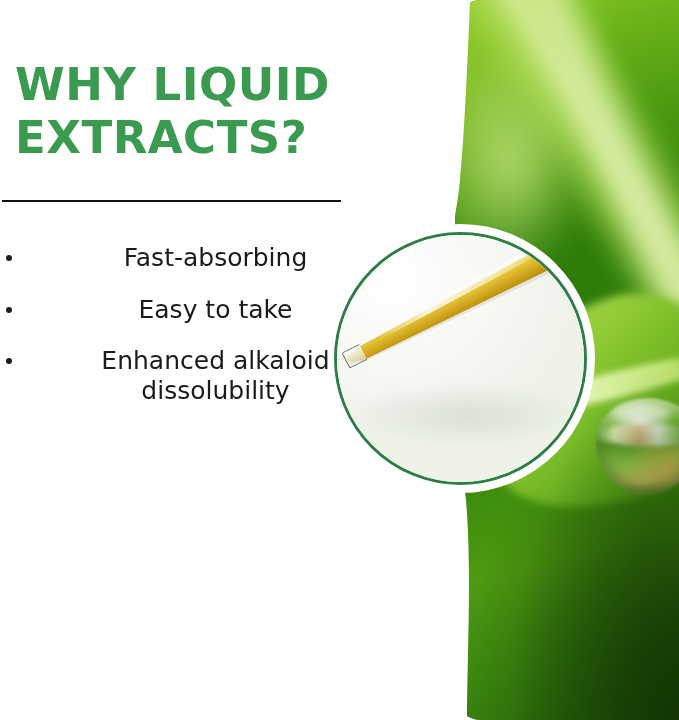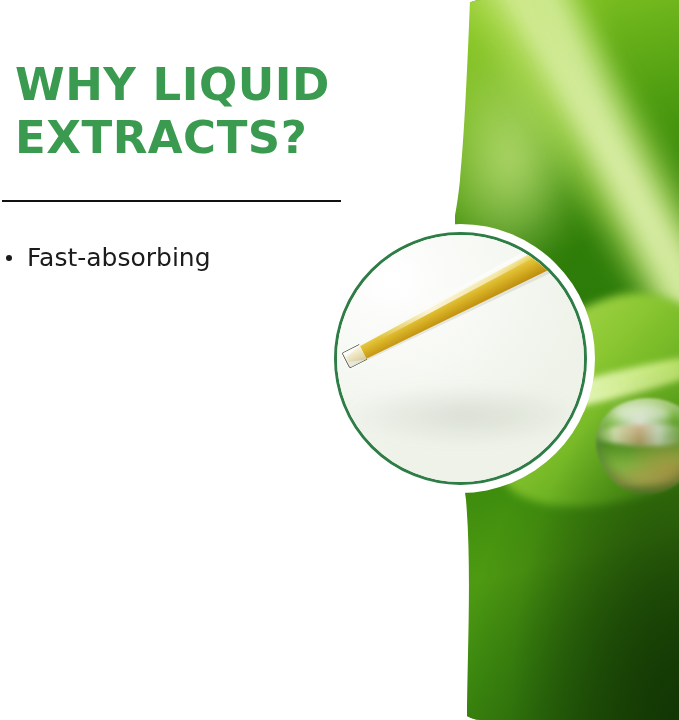--- a/index.html
+++ b/index.html
@@ -69,20 +69,21 @@
   }
 
   .benefit-item {
     position: relative;
     padding-left: 23px;
     margin-bottom: 22px;
     font-size: 25px;
     line-height: 1.18;
     color: #1b1b1b;
     font-weight: normal;
+    text-align: center;
   }
 
   .benefit-item .bullet-dot {
     position: absolute;
     left: 2px;
     top: 12px;
     width: 6px;
     height: 6px;
     border-radius: 50%;
     background: #1b1b1b;
@@ -452,16 +453,25 @@
     <h1 class="headline">Why Liquid
 Extracts?</h1>
 
     <div class="divider"></div>
 
     <ul class="benefit-list">
       <li class="benefit-item">
         <span class="bullet-dot"></span>
         <span class="benefit-text">Fast-absorbing</span>
       </li>
+      <li class="benefit-item">
+        <span class="bullet-dot"></span>
+        <span class="benefit-text">Easy to take</span>
+      </li>
+      <li class="benefit-item">
+        <span class="bullet-dot"></span>
+        <span class="benefit-text">Enhanced alkaloid
+dissolubility</span>
+      </li>
     </ul>
 
   </div>
 </div>
 
 </body></html>

